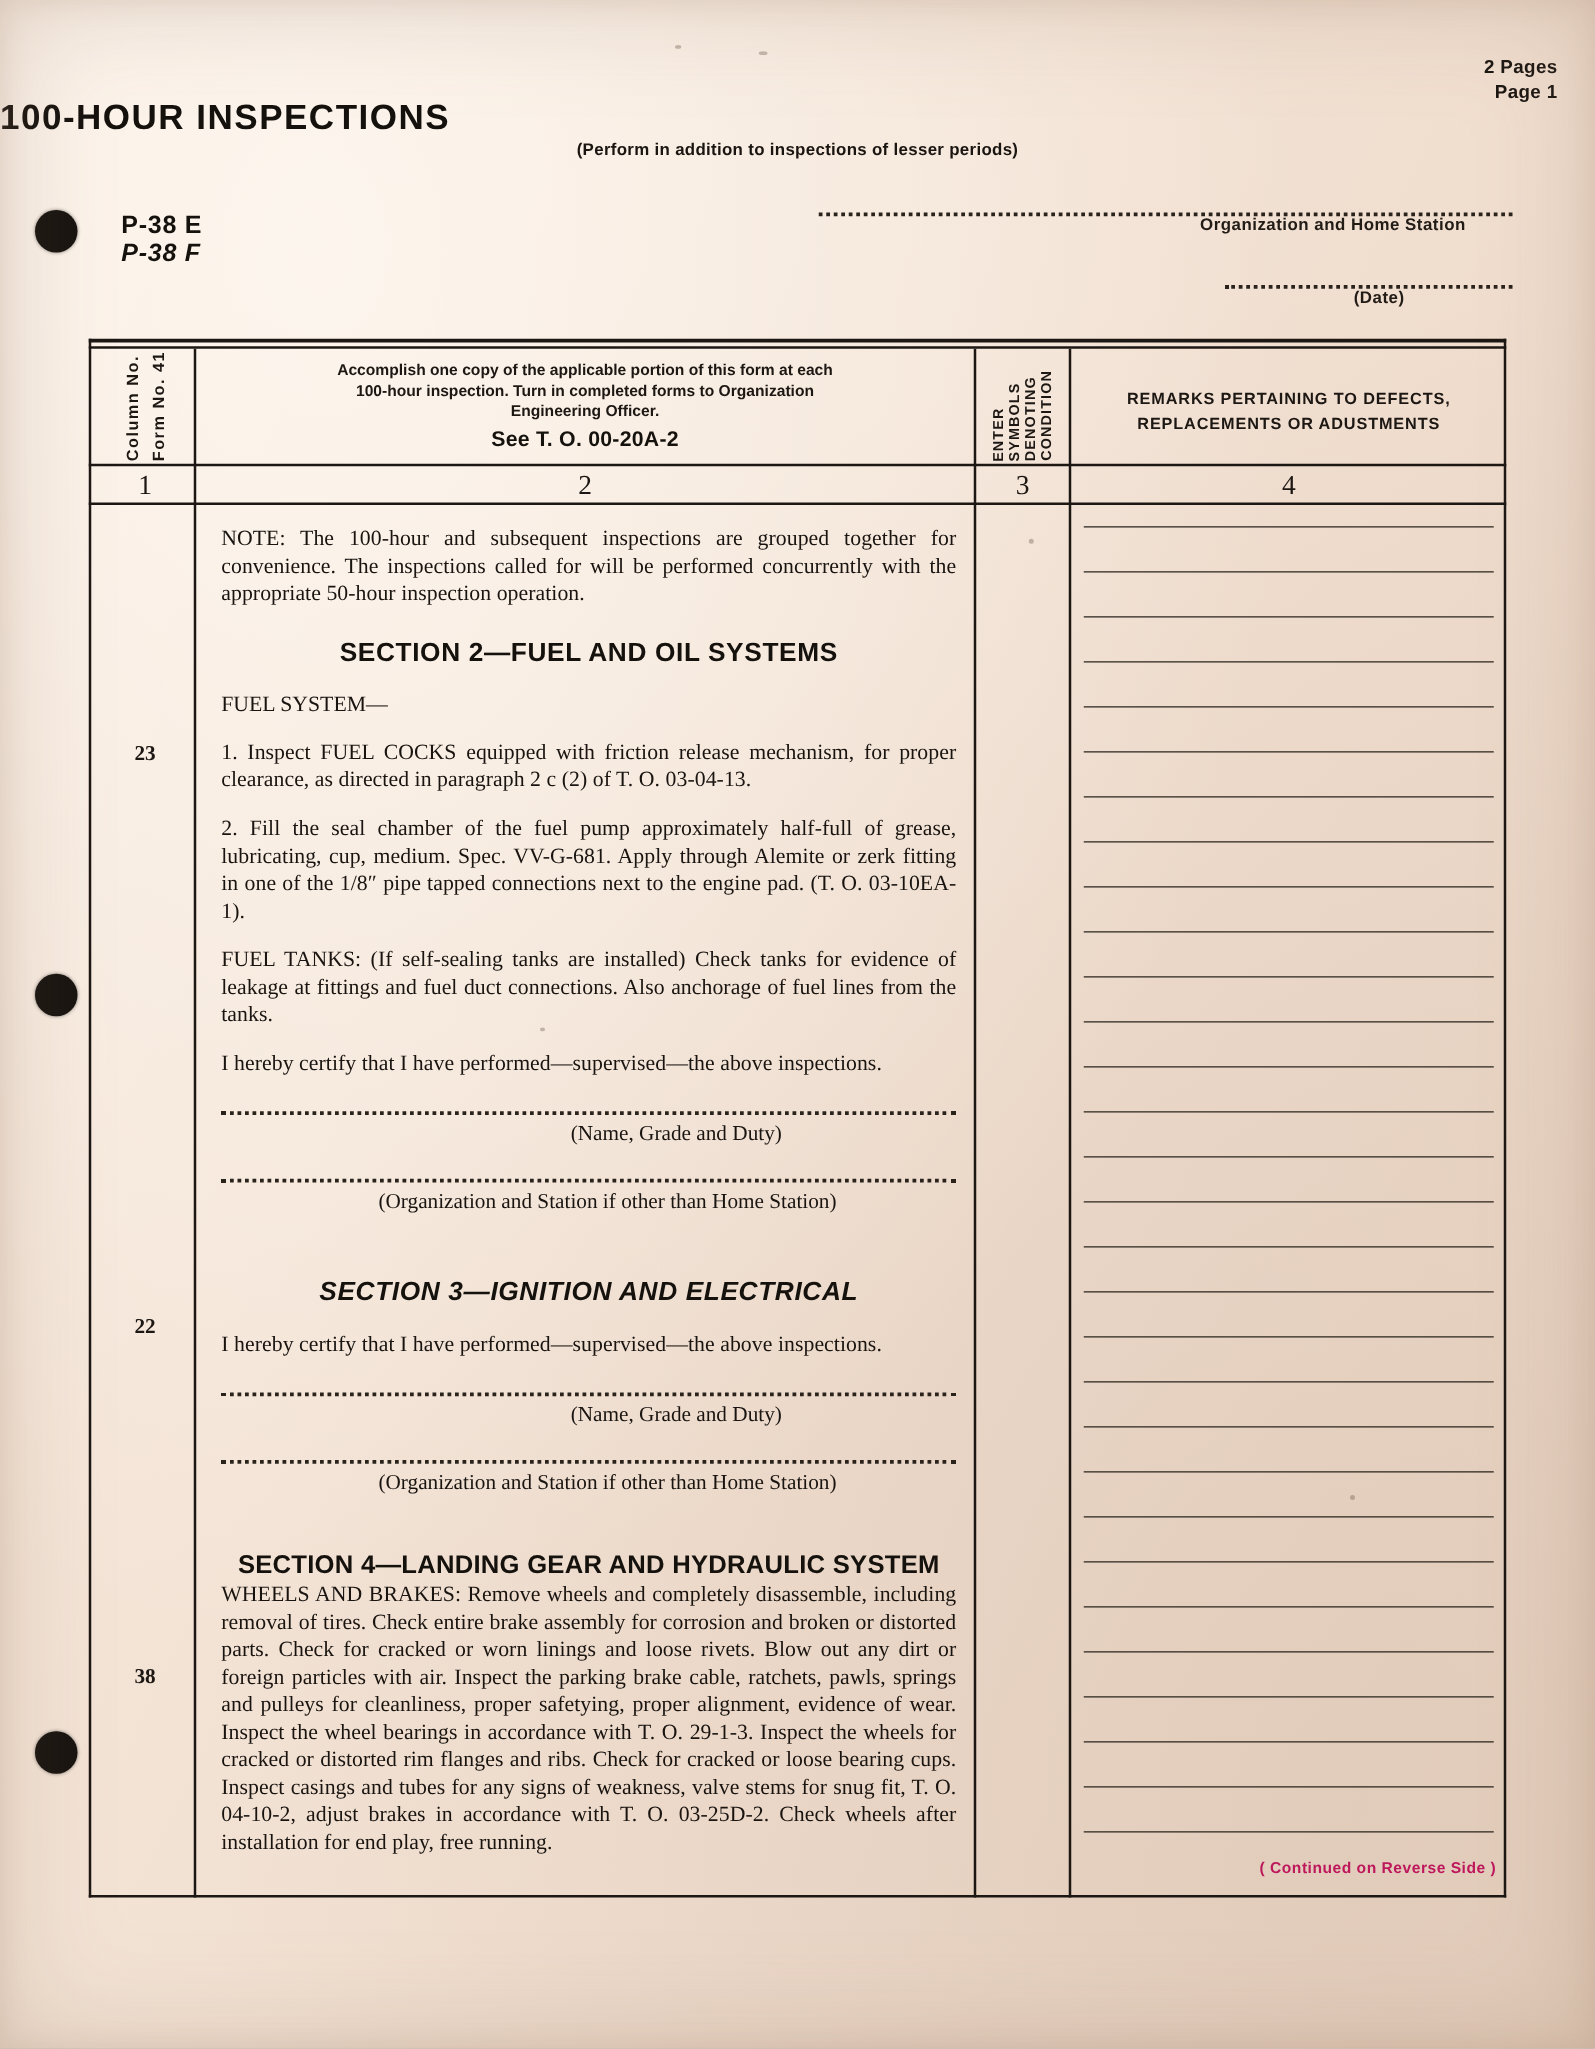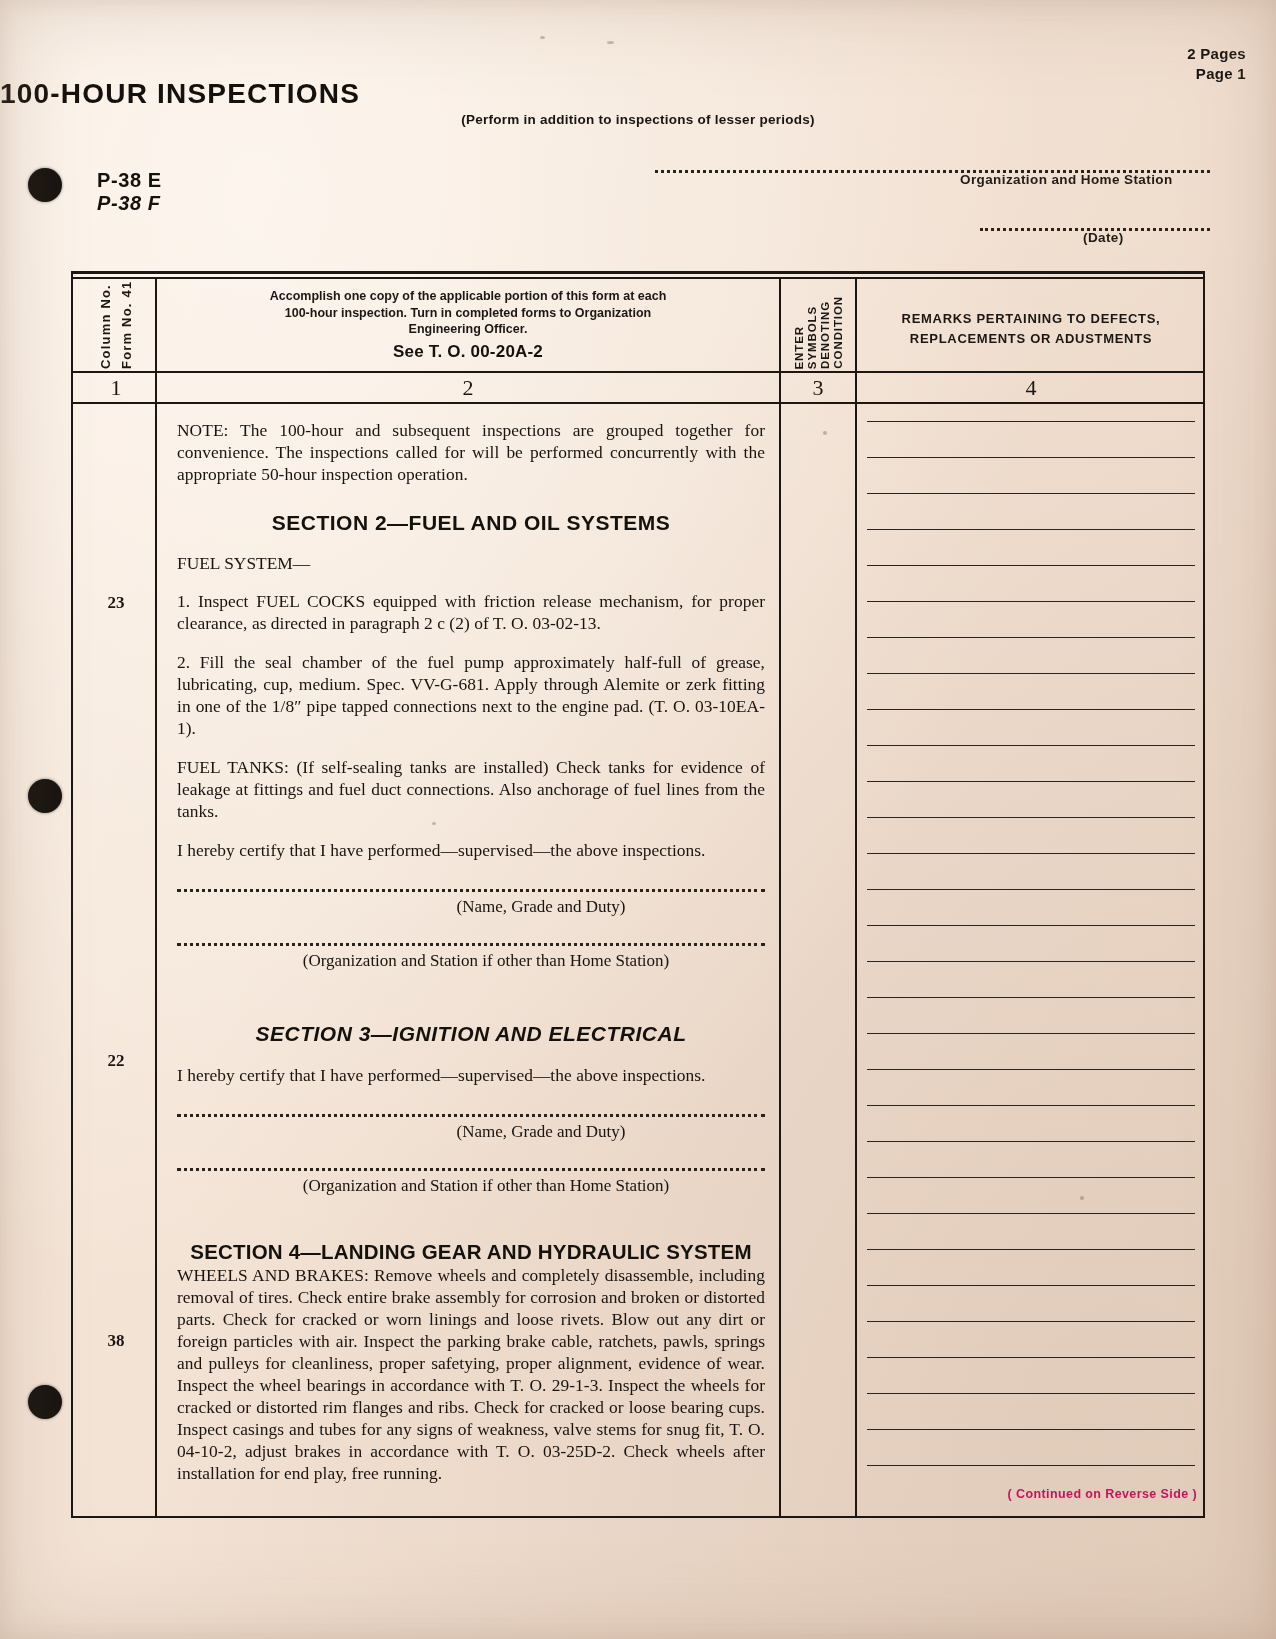--- a/index.html
+++ b/index.html
@@ -410,21 +410,21 @@
     <div class="c1num" style="top:740px;">22</div>
     <div class="c1num" style="top:1020px;">38</div>
 
     <div class="body2">
       <p class="para">NOTE: The 100-hour and subsequent inspections are grouped together for convenience. The inspections called for will be performed concurrently with the appropriate 50-hour inspection operation.</p>
 
       <div class="sechead">SECTION 2—FUEL AND OIL SYSTEMS</div>
 
       <div class="subhead">FUEL SYSTEM—</div>
 
-      <p class="para">1.  Inspect FUEL COCKS equipped with friction release mechanism, for proper clearance, as directed in paragraph 2 c (2) of T. O. 03-02-13.</p>
+      <p class="para">1.  Inspect FUEL COCKS equipped with friction release mechanism, for proper clearance, as directed in paragraph 2 c (2) of T. O. 03-04-13.</p>
       <p class="para">2.  Fill the seal chamber of the fuel pump approximately half-full of grease, lubricating, cup, medium. Spec. VV-G-681. Apply through Alemite or zerk fitting in one of the 1/8″ pipe tapped connections next to the engine pad. (T. O. 03-10EA-1).</p>
       <p class="para">FUEL TANKS: (If self-sealing tanks are installed) Check tanks for evidence of leakage at fittings and fuel duct connections. Also anchorage of fuel lines from the tanks.</p>
       <p class="para">I hereby certify that I have performed—supervised—the above inspections.</p>
 
       <div class="sigblock">
         <div class="sigline"></div>
         <div class="sigcap">(Name, Grade and Duty)</div>
         <div class="sigline"></div>
         <div class="sigcap wide">(Organization and Station if other than Home Station)</div>
       </div>

